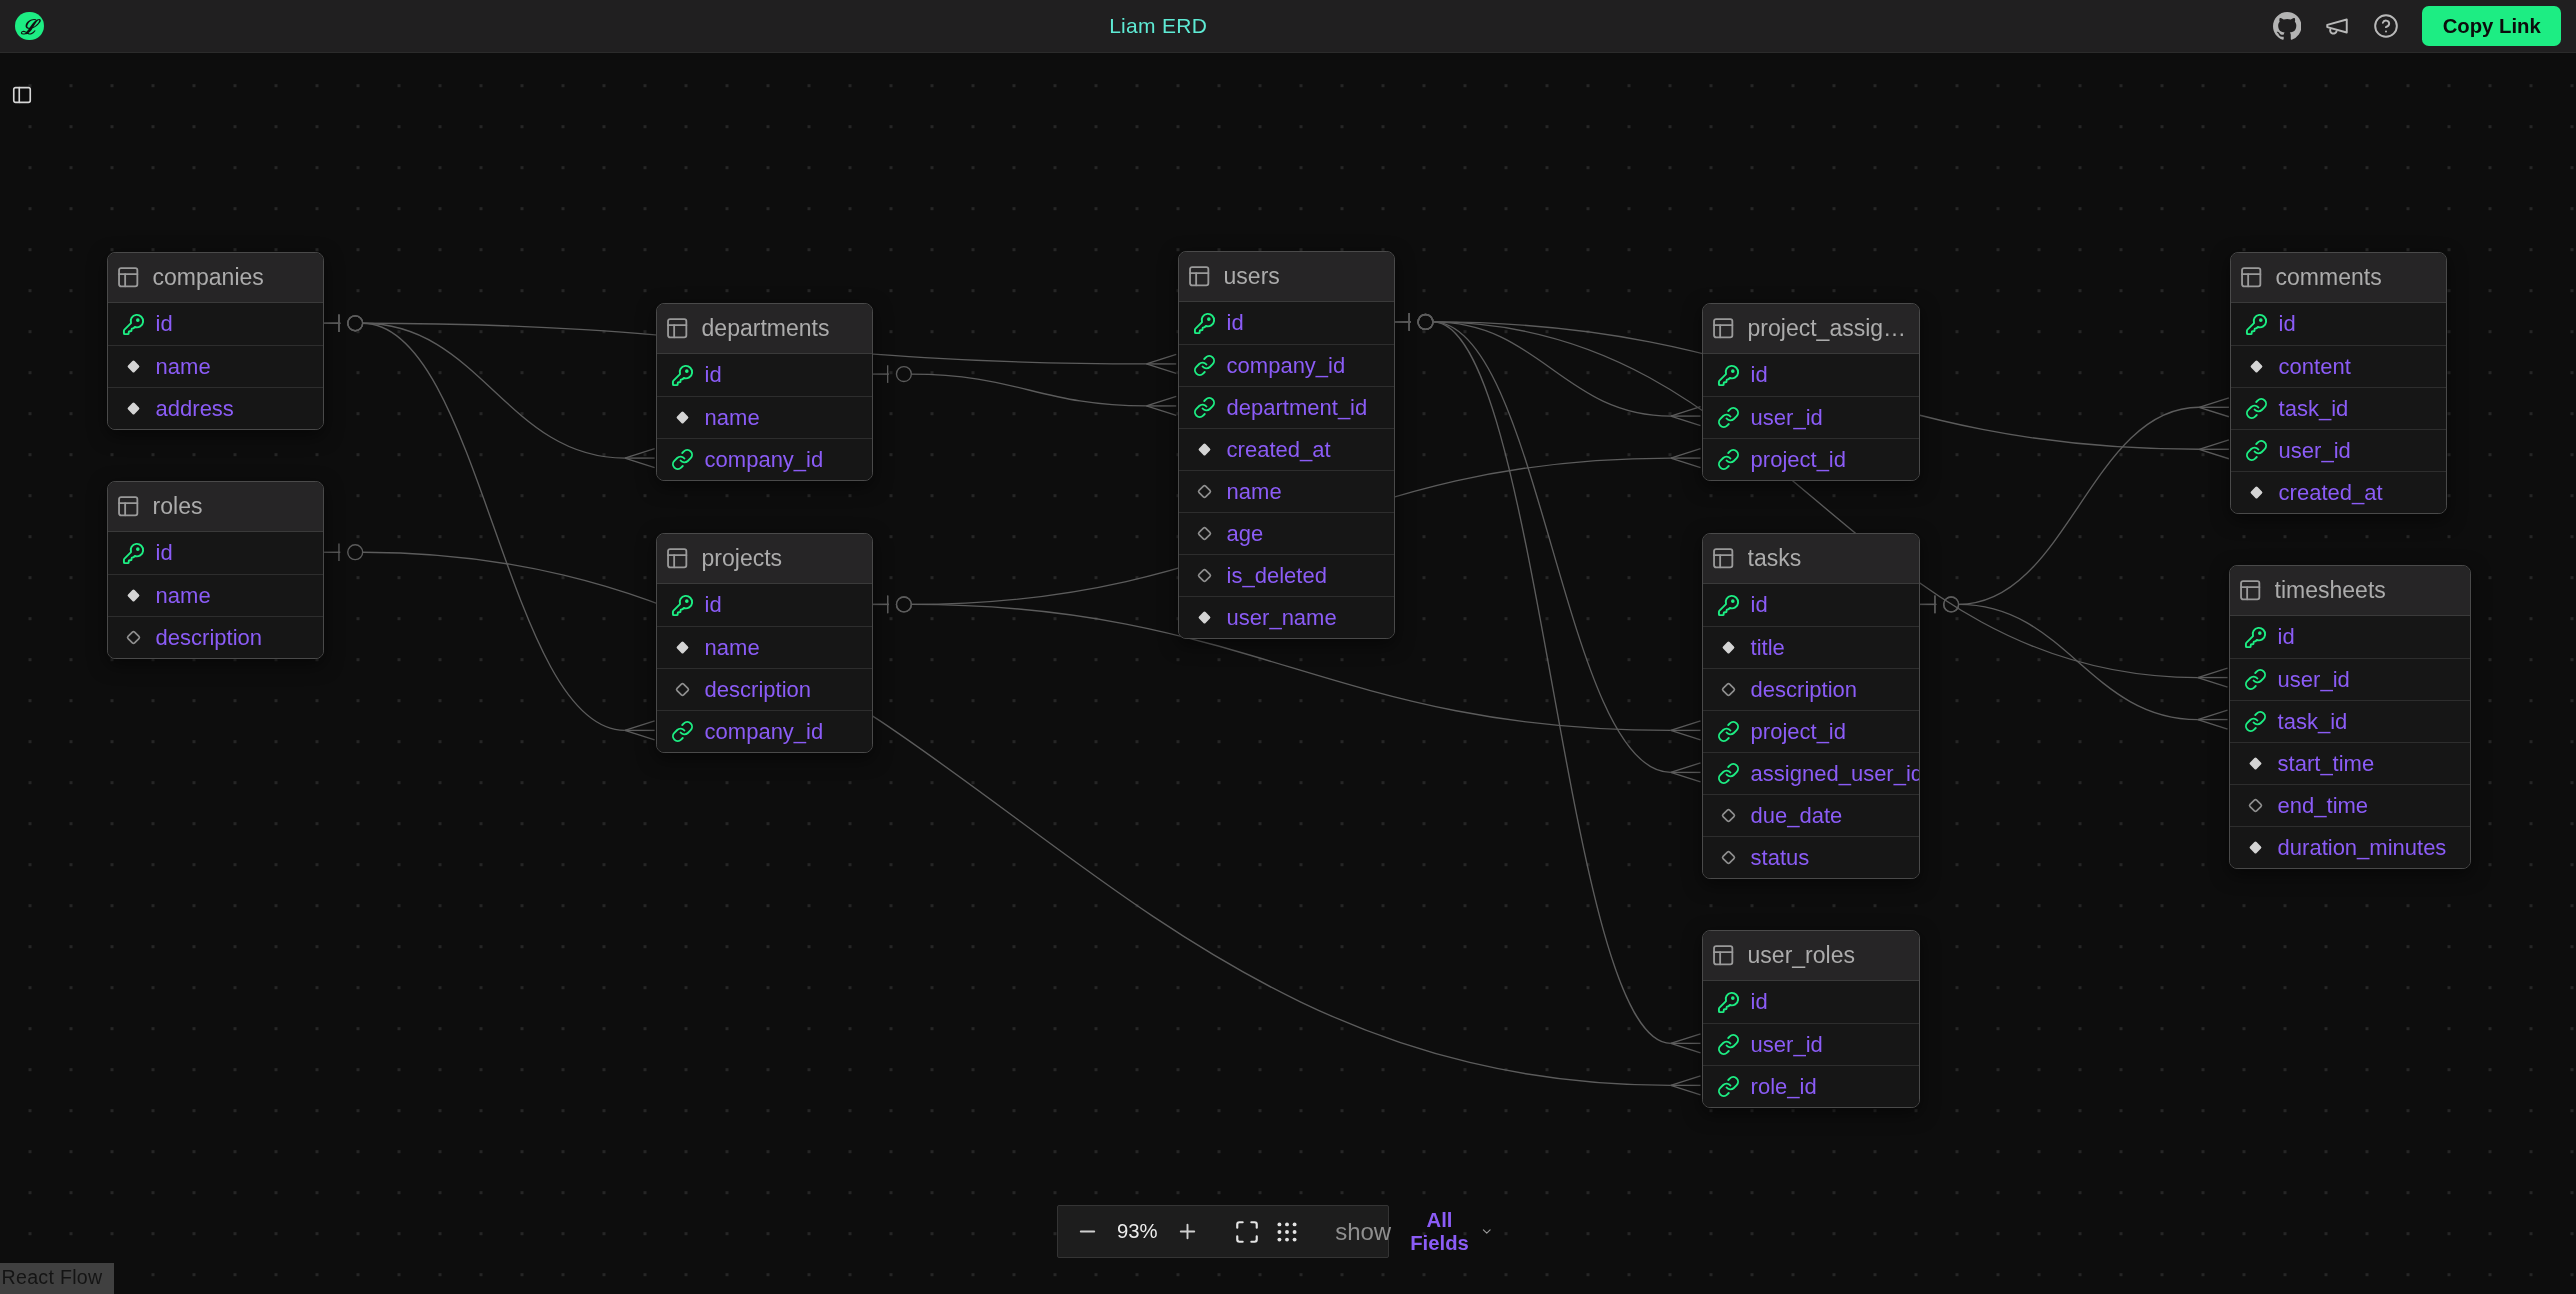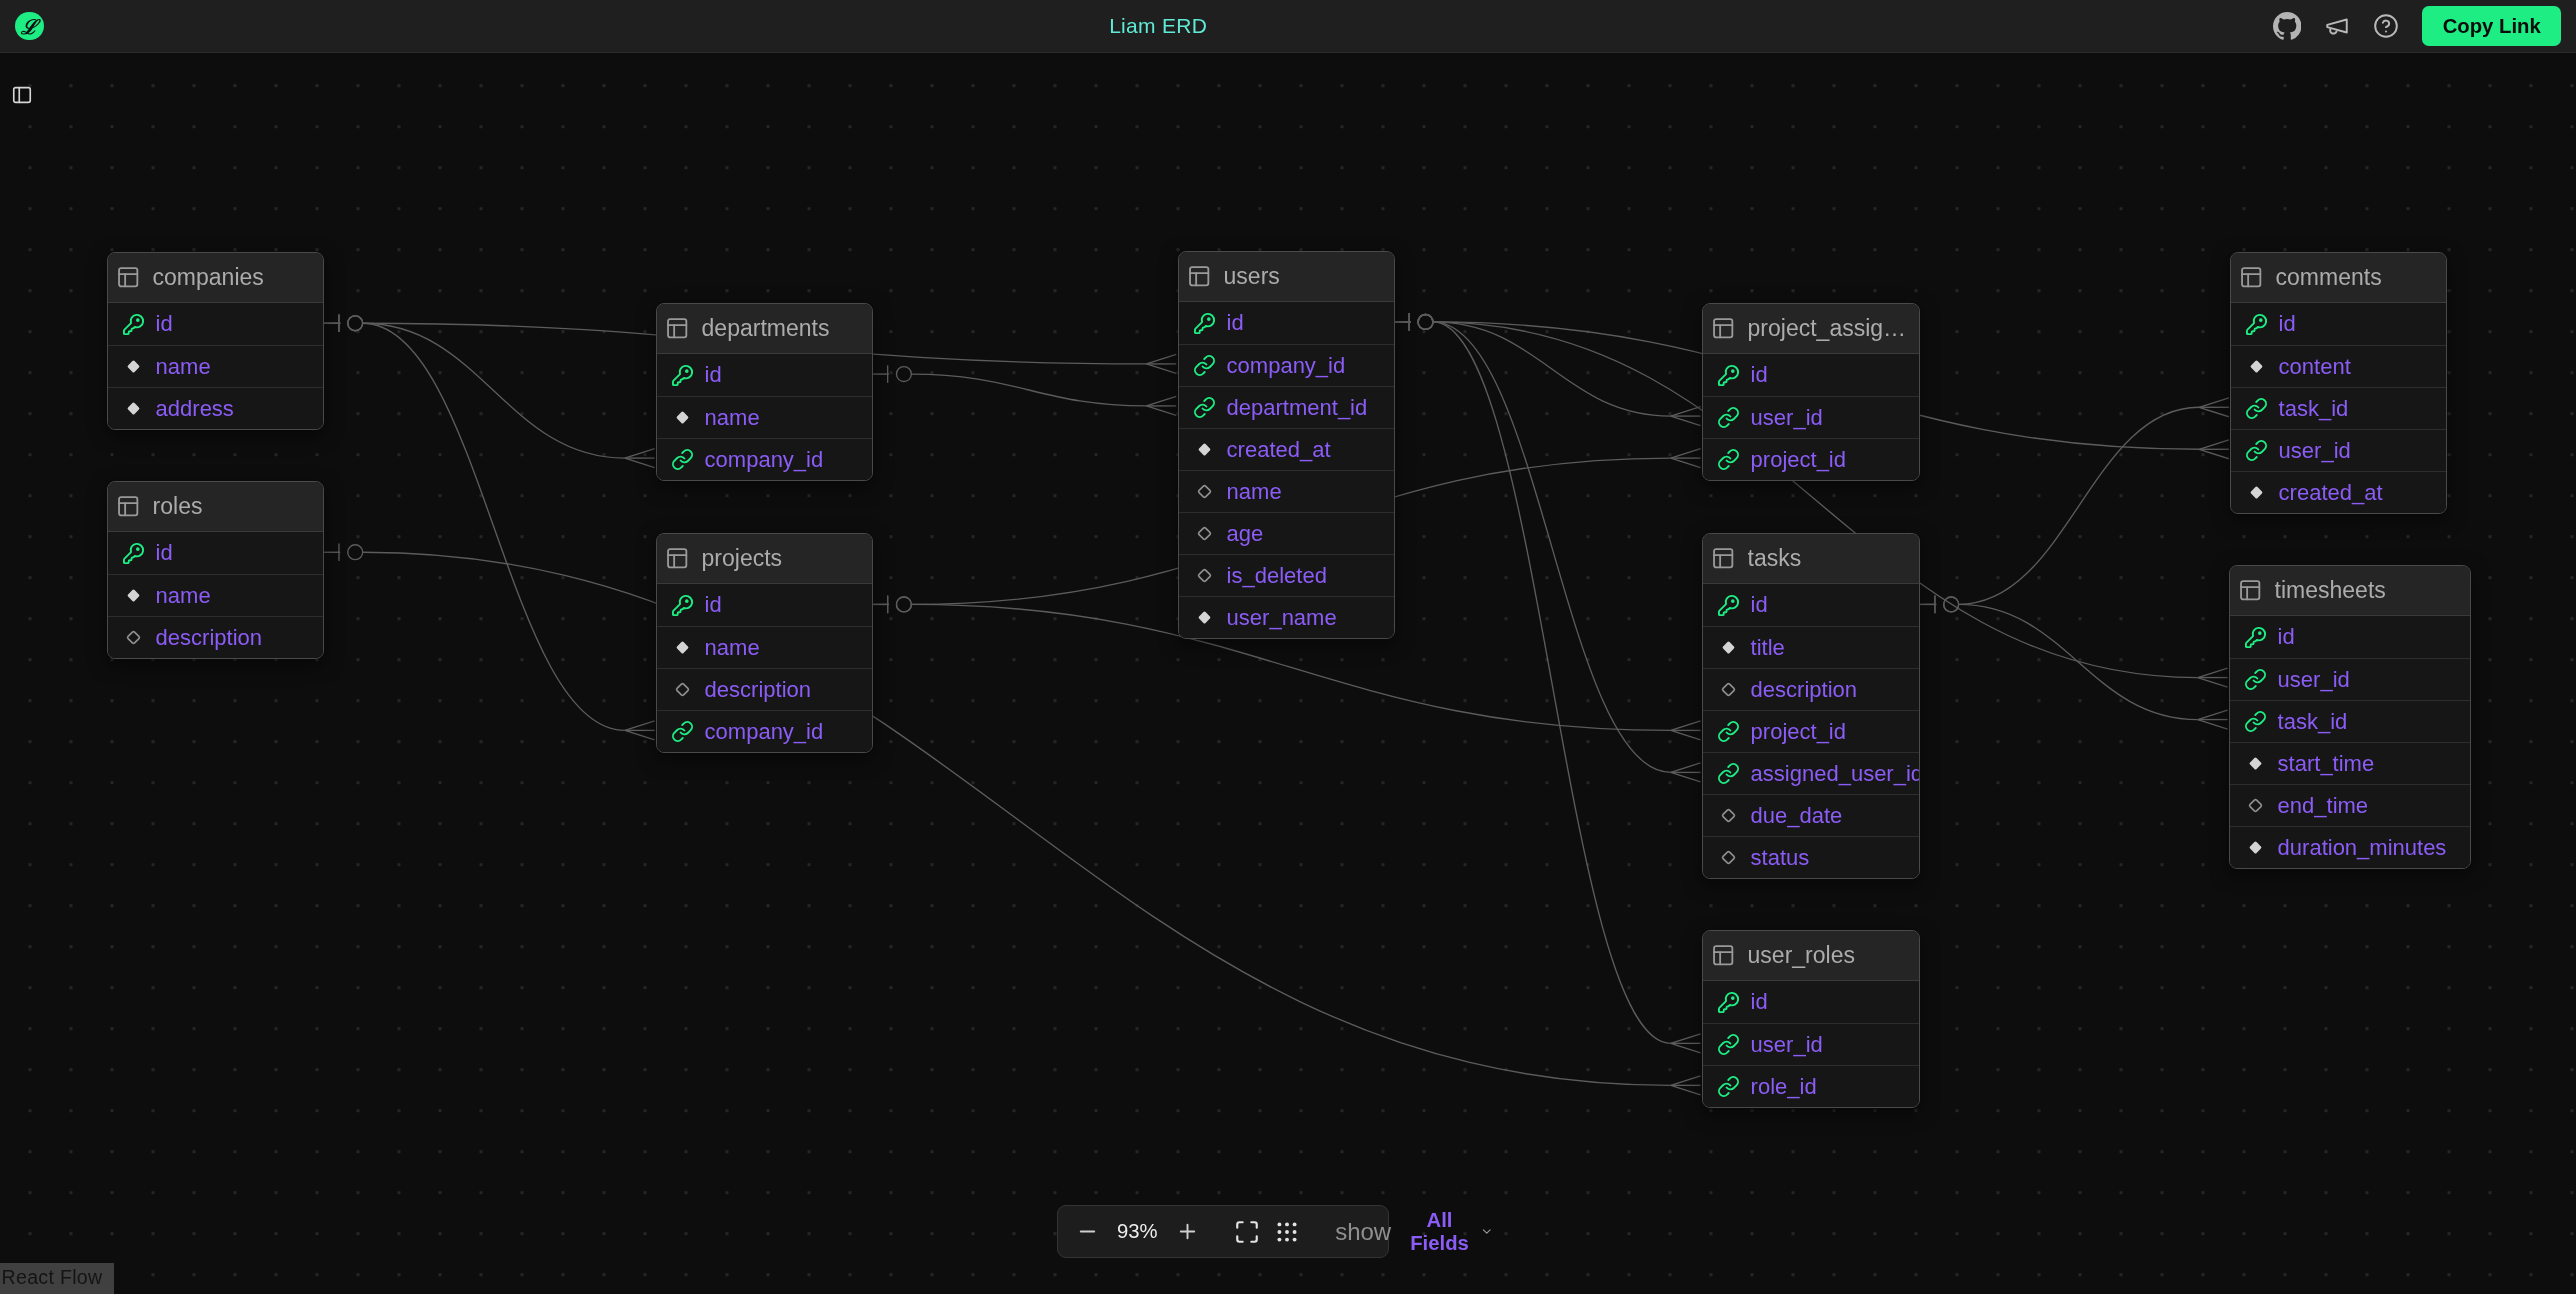--- a/index.html
+++ b/index.html
@@ -74,21 +74,21 @@
   }
   .erd-row + .erd-row { border-top:0.7px solid #2d2d2d; }
   .cicon { width:23px; height:23px; flex:0 0 auto; display:flex; }
   .cicon svg { width:23px; height:23px; display:block; }
   .hicon { width:24.4px; height:24.4px; flex:0 0 auto; display:flex; }
   .hicon svg { width:24.4px; height:24.4px; display:block; }
 
   
   .view-toolbar {
     position:absolute; left:1057px; top:1152px; width:332px; height:53px;
-    background:#1d1d1d; border:0.7px solid #343434; border-radius:9px;
+    background:#1d1d1d; border:0.7px solid #343434; border-radius:2px;
     display:flex; align-items:center; padding:0 17.6px; gap:13.6px; z-index:15;
   }
   .vt-divider { width:0.7px; height:31px; background:#3a3a3a; margin:0 4.1px; }
   .zoom-level { color:#ececec; font-size:20.3px; min-width:50px; text-align:center; }
   .show-label { color:#8f8f8f; font-size:24px; }
   .fields-select { display:flex; align-items:center; gap:8.1px; background:none;
     border:none; cursor:pointer; padding:4.1px 2.7px; }
   .fields-value { color:#8b5cf6; font-size:20.3px; font-weight:600;
     font-family:"Liberation Sans", sans-serif; }
 

